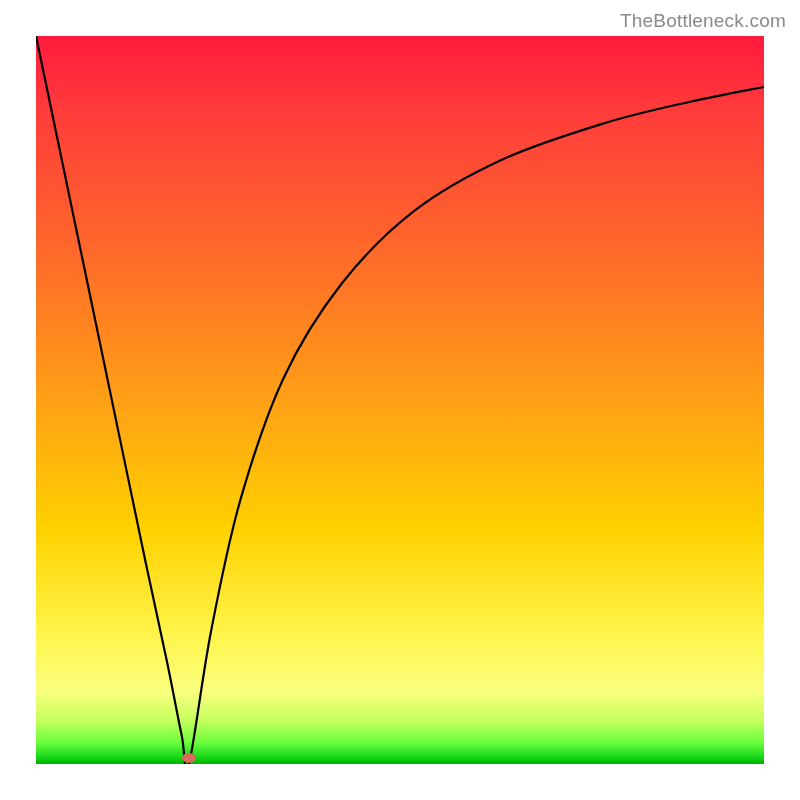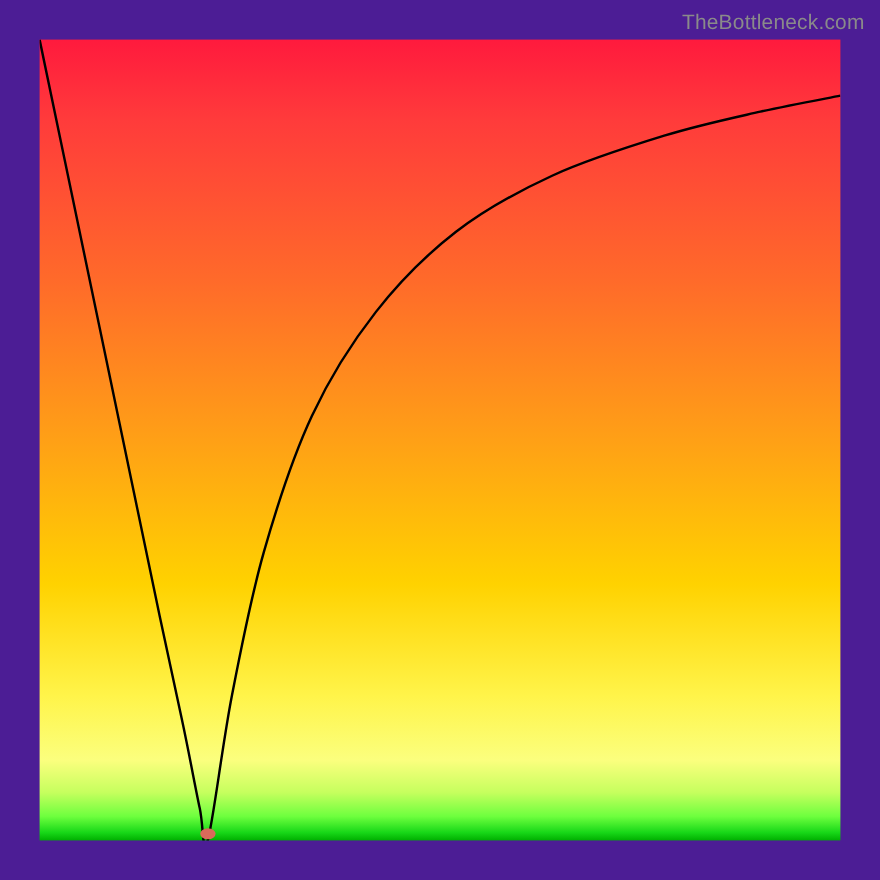--- a/index.html
+++ b/index.html
@@ -8,21 +8,21 @@
     width: 800px;
     height: 800px;
     overflow: hidden;
     background: #000;
     font-family: Arial, Helvetica, sans-serif;
   }
   .frame {
     position: relative;
     width: 800px;
     height: 800px;
-    background: #4c1d95;
+    background: #ffffff;
   }
   .plot-area {
     position: absolute;
     left: 36px;
     top: 36px;
     width: 728px;
     height: 728px;
     
     background: linear-gradient(
       to bottom,

